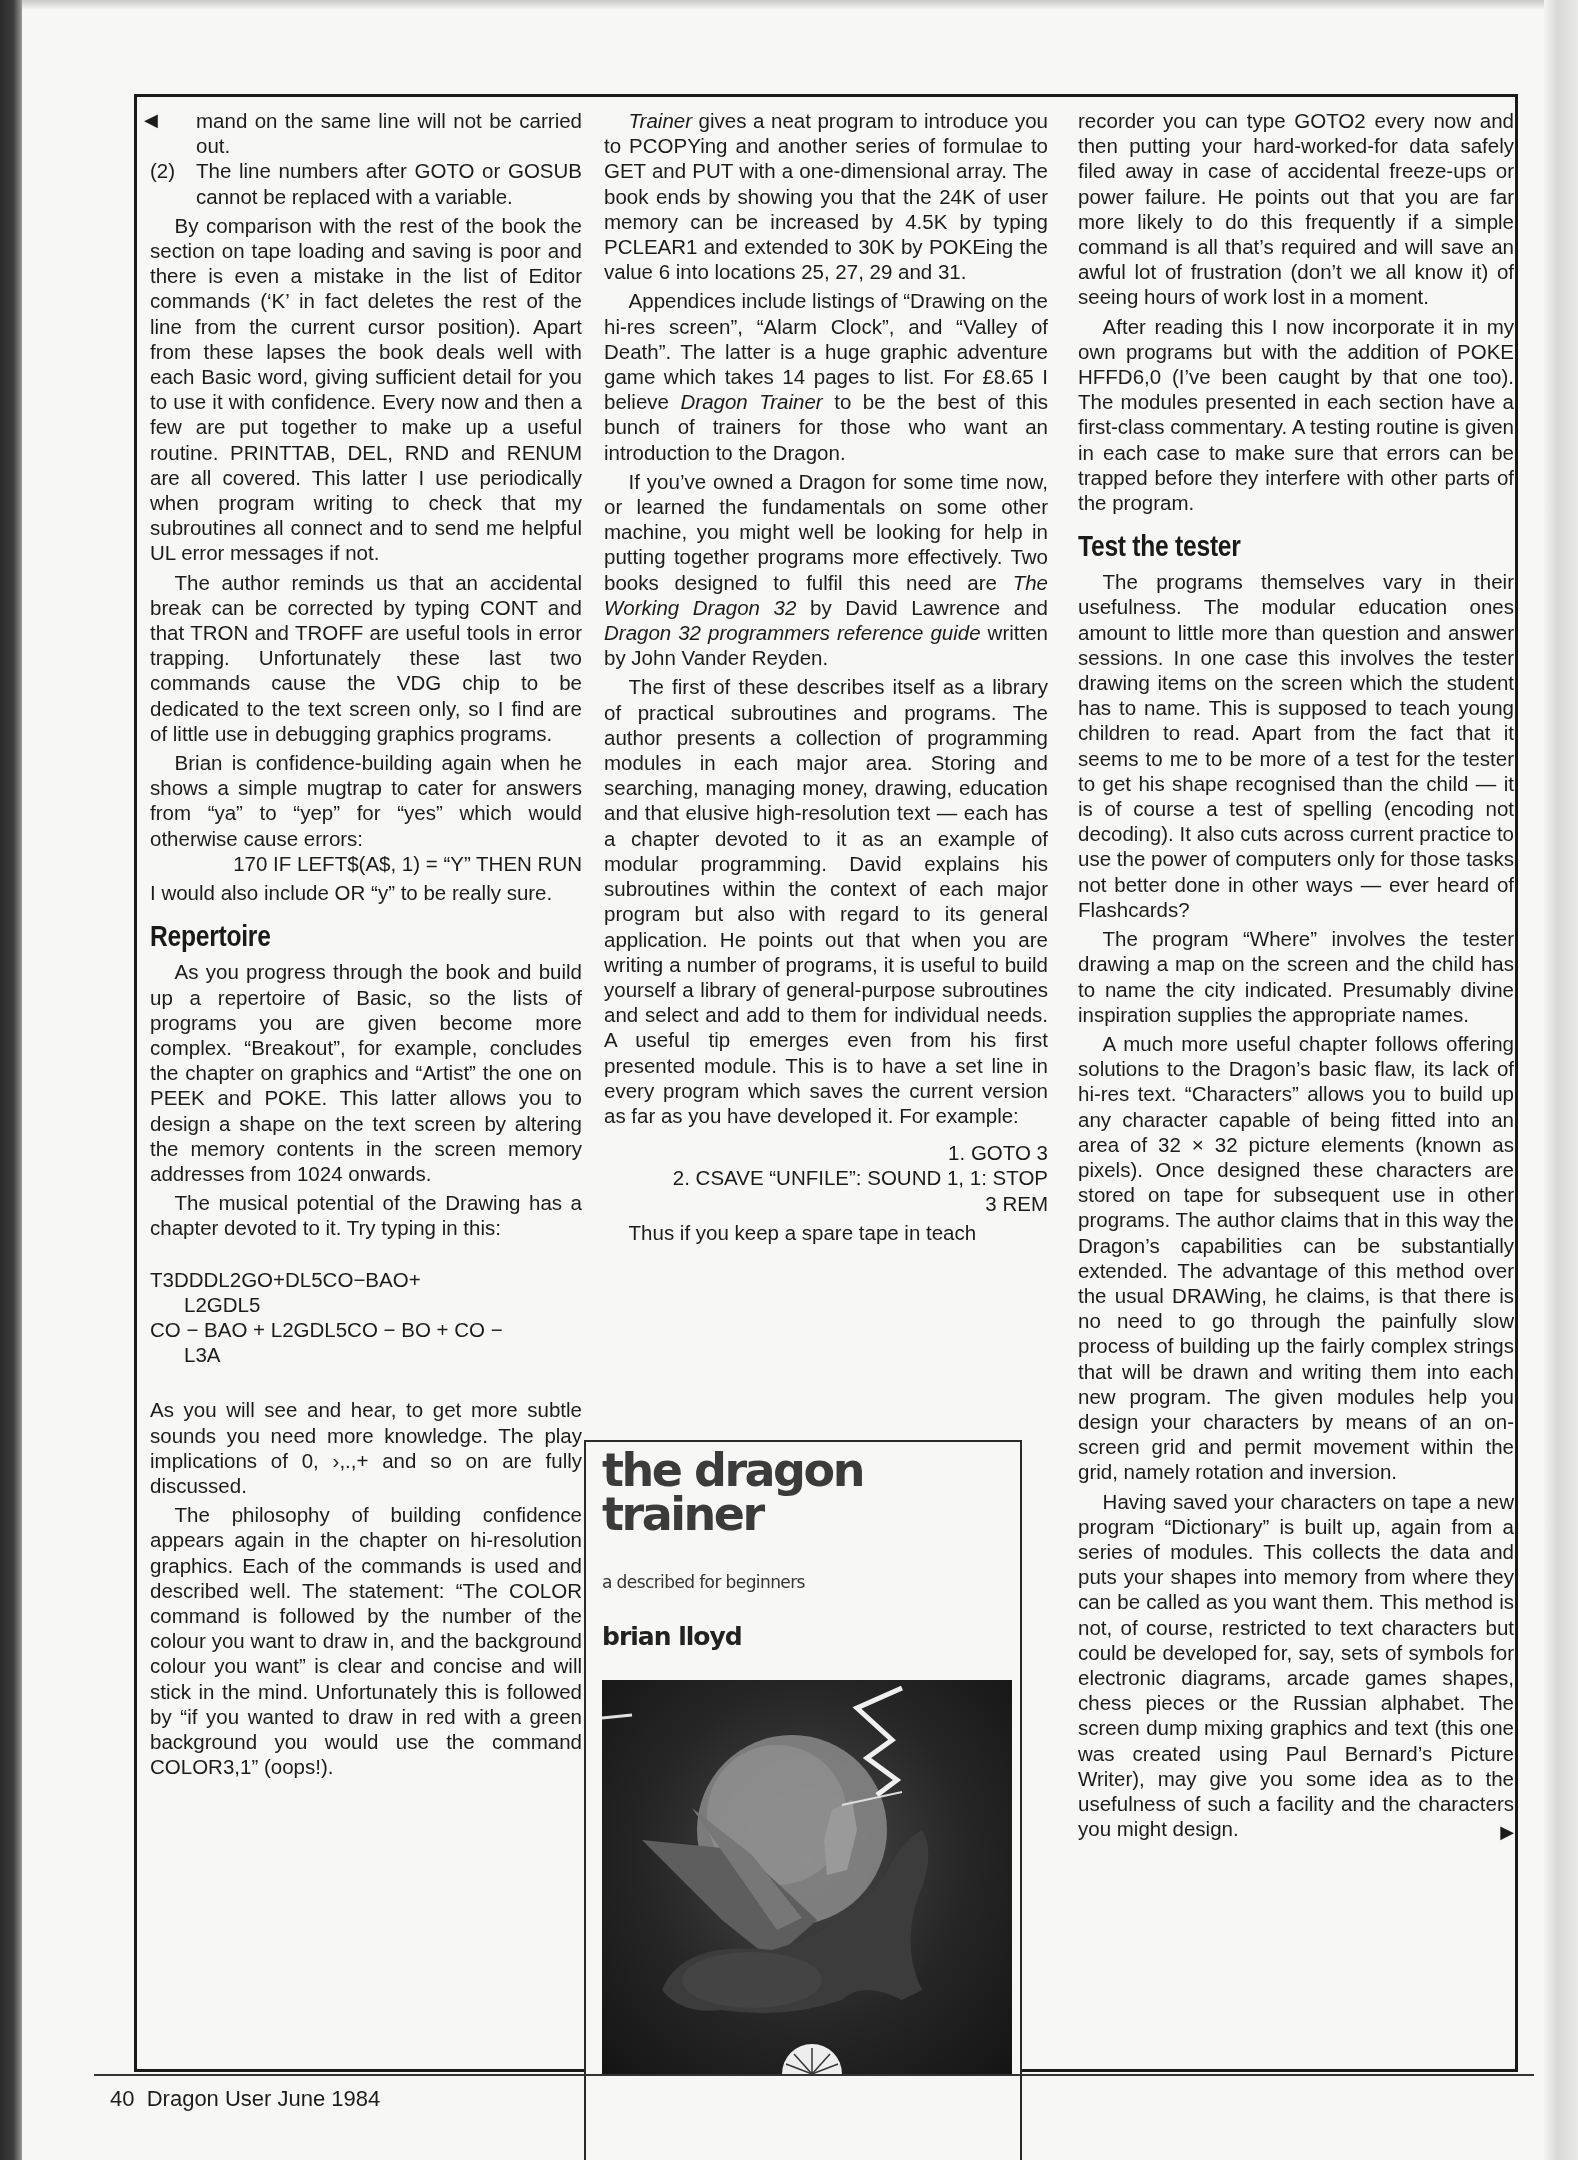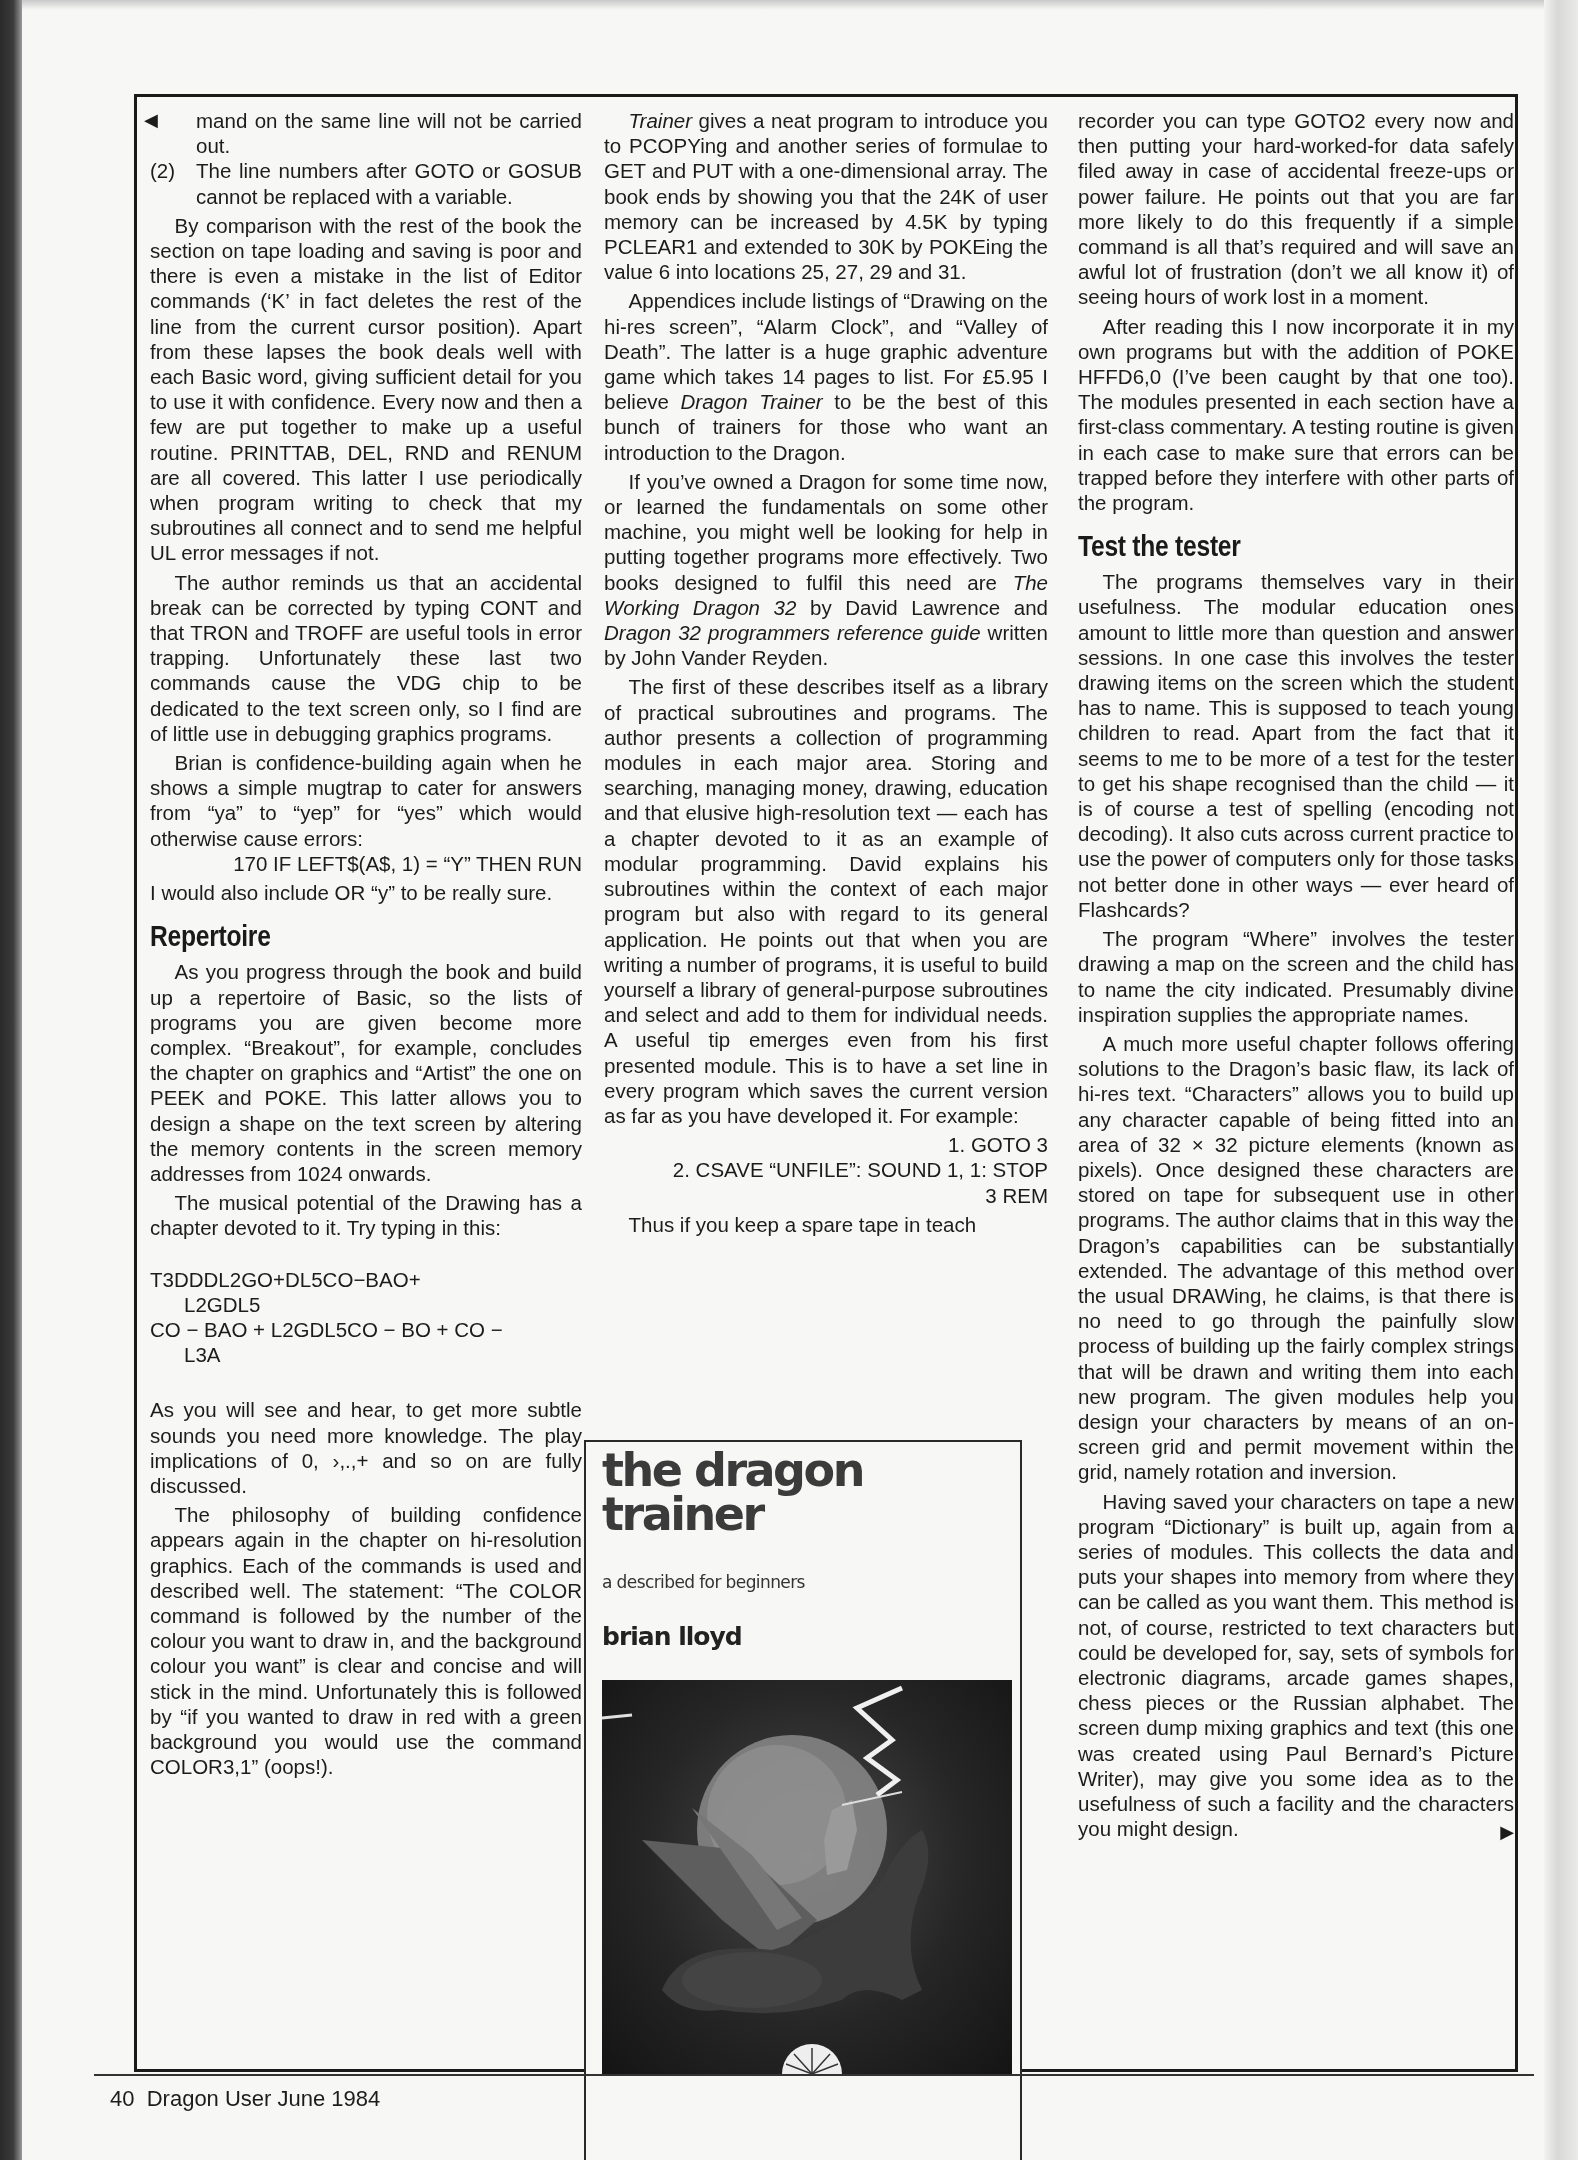--- a/index.html
+++ b/index.html
@@ -56,21 +56,21 @@
       font-weight: bold;
       font-size: 30px;
       line-height: 34px;
       margin: 14px 0 6px 0;
       transform: scaleX(0.82);
       transform-origin: left center;
       letter-spacing: -0.3px;
       text-align: left;
       color: #1a1a1a;
     }
-    .code { text-align: left; margin-top: 4px; }
+    .code { text-align: left; margin-top: 12px; }
     .code-line { text-align: right; }
     .music-block { margin-top: 26px; text-align: left; }
     .music-block .mline { display: flex; justify-content: flex-start; }
     .music-block .wrap { padding-left: 34px; }
     .spacer { height: 30px; }
     .end-arrow { float: right; font-size: 18px; margin-top: 4px; }
 
     
     .cover {
       position: absolute;
@@ -143,21 +143,21 @@
     <div>CO − BAO + L2GDL5CO − BO + CO −</div>
     <div class="wrap">L3A</div>
   </div>
   <div class="spacer"></div>
   <p>As you will see and hear, to get more subtle sounds you need more knowledge. The play implications of 0, ›,.,+ and so on are fully discussed.</p>
   <p class="indent">The philosophy of building confidence appears again in the chapter on hi-resolution graphics. Each of the commands is used and described well. The statement: “The COLOR command is followed by the number of the colour you want to draw in, and the background colour you want” is clear and concise and will stick in the mind. Unfortunately this is followed by “if you wanted to draw in red with a green background you would use the command COLOR3,1” (oops!).</p>
 </div>
 
 <div class="col col2">
   <p class="indent" style="margin-top:0"><i>Trainer</i><span> gives a neat program to introduce you to PCOPYing and another series of formulae to GET and PUT with a one-dimensional array. The book ends by showing you that the 24K of user memory can be increased by 4.5K by typing PCLEAR1 and extended to 30K by POKEing the value 6 into locations 25, 27, 29 and 31.</span></p>
-  <p class="indent"><span>Appendices include listings of “Drawing on the hi-res screen”, “Alarm Clock”, and “Valley of Death”. The latter is a huge graphic adventure game which takes 14 pages to list. For £5.95 I believe </span><i>Dragon Trainer</i><span> to be the best of this bunch of trainers for those who want an introduction to the Dragon.</span></p>
+  <p class="indent"><span>Appendices include listings of “Drawing on the hi-res screen”, “Alarm Clock”, and “Valley of Death”. The latter is a huge graphic adventure game which takes 14 pages to list. For £8.65 I believe </span><i>Dragon Trainer</i><span> to be the best of this bunch of trainers for those who want an introduction to the Dragon.</span></p>
   <p class="indent"><span>If you’ve owned a Dragon for some time now, or learned the fundamentals on some other machine, you might well be looking for help in putting together programs more effectively. Two books designed to fulfil this need are </span><i>The Working Dragon 32</i><span> by David Lawrence and </span><i>Dragon 32 programmers reference guide</i><span> written by John Vander Reyden.</span></p>
   <p class="indent">The first of these describes itself as a library of practical subroutines and programs. The author presents a collection of programming modules in each major area. Storing and searching, managing money, drawing, education and that elusive high-resolution text — each has a chapter devoted to it as an example of modular programming. David explains his subroutines within the context of each major program but also with regard to its general application. He points out that when you are writing a number of programs, it is useful to build yourself a library of general-purpose subroutines and select and add to them for individual needs. A useful tip emerges even from his first presented module. This is to have a set line in every program which saves the current version as far as you have developed it. For example:</p>
   <div class="code">
     <div class="code-line">1.  GOTO 3</div>
     <div class="code-line">2. CSAVE “UNFILE”: SOUND 1, 1: STOP</div>
     <div class="code-line">3  REM</div>
   </div>
   <p class="indent">Thus if you keep a spare tape in teach</p>
 </div>
 

